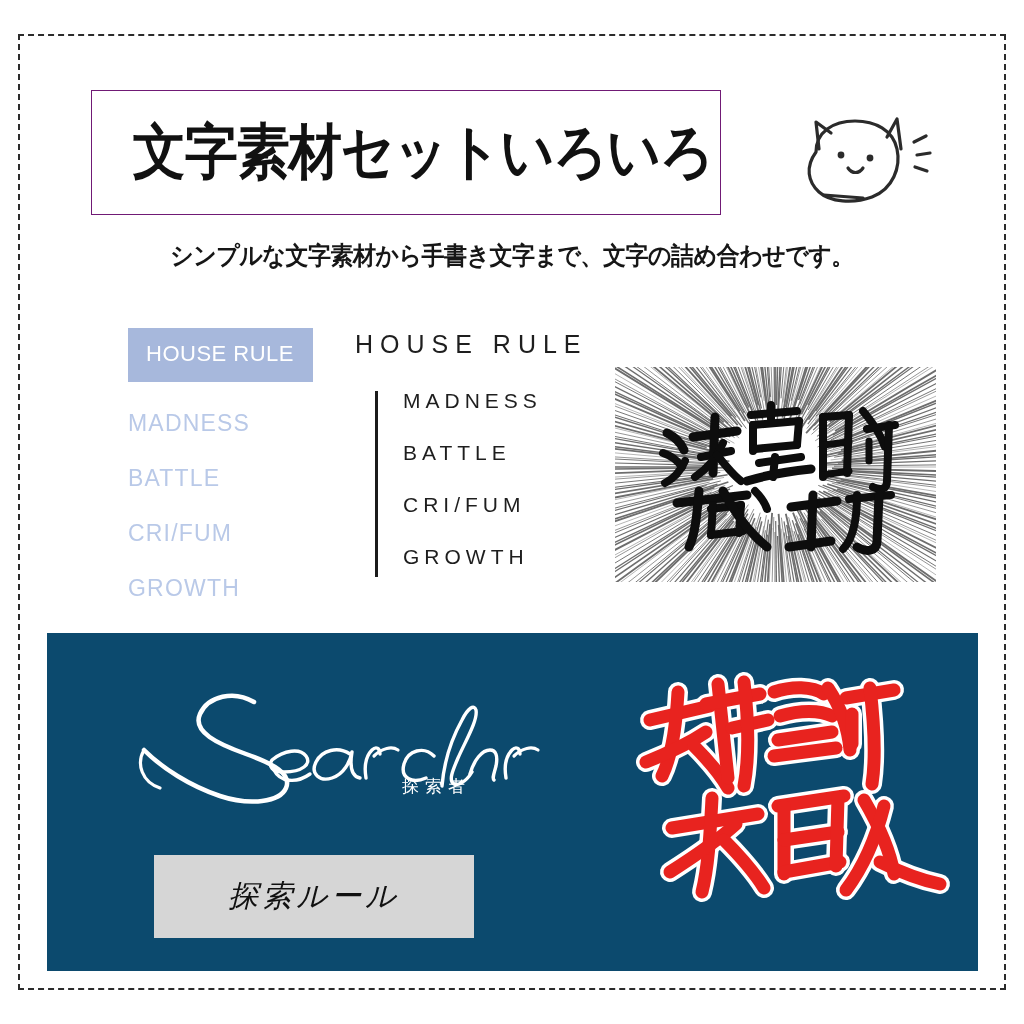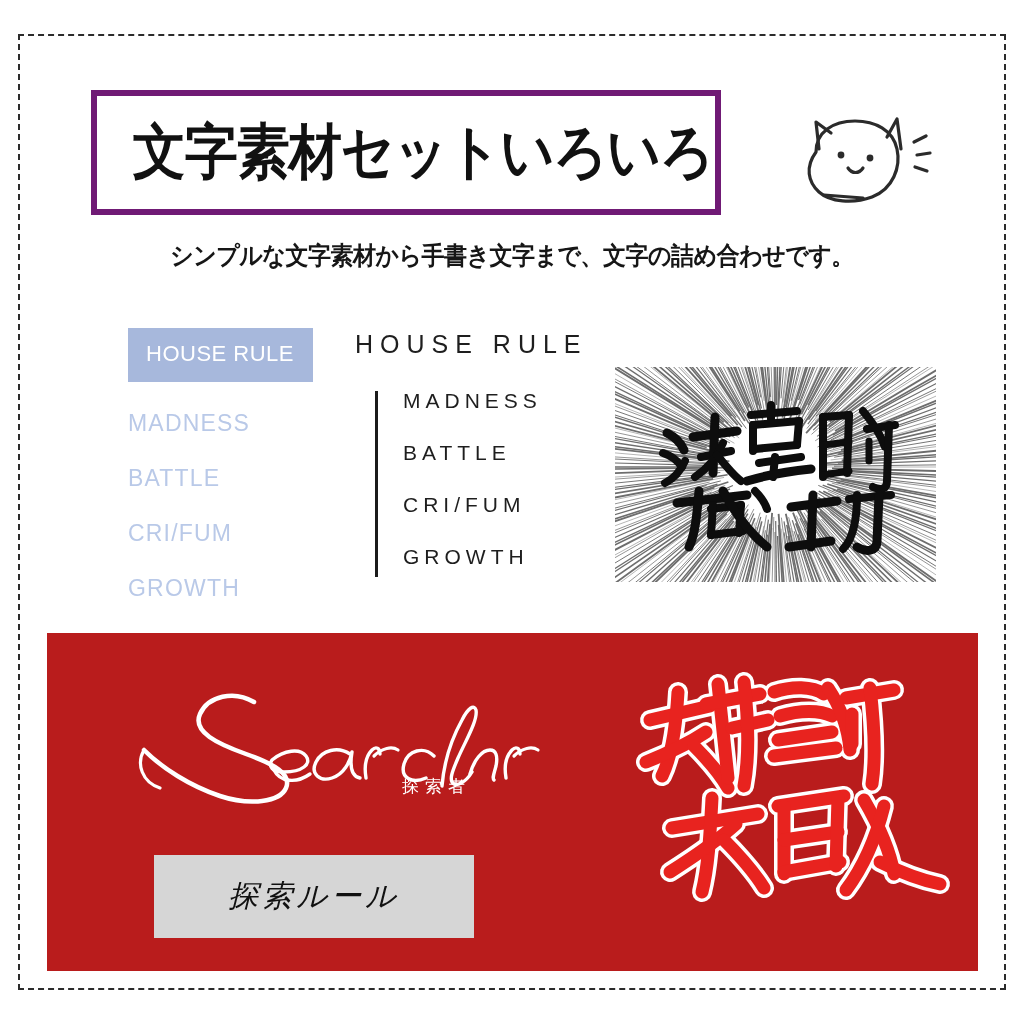--- a/index.html
+++ b/index.html
@@ -12,21 +12,21 @@
 
   
   .dashed-frame{
     position:absolute;left:18px;top:34px;width:988px;height:956px;
     border:2px dashed #2b2b2b;box-sizing:border-box;
   }
 
   
   .title-box{
     position:absolute;left:91px;top:90px;width:630px;height:125px;
-    border:6px solid #701a75;box-sizing:border-box;
+    border:1px solid #701a75;box-sizing:border-box;
     display:flex;align-items:center;justify-content:center;padding-left:34px;
   }
   .title-text{
     font-family:"DejaVu Sans",sans-serif;
     font-size:53px;font-weight:700;color:#111;
     letter-spacing:-1px;white-space:nowrap;
     transform:scaleY(1.12);
   }
 
   
@@ -78,21 +78,21 @@
   }
   .sunburst svg{position:absolute;inset:0;}
   .sun-word{
     position:absolute;inset:0;display:flex;align-items:center;justify-content:center;
   }
   .sun-word svg{position:static;}
 
   
   .black-panel{
     position:absolute;left:47px;top:633px;width:931px;height:338px;
-    background:#b91c1c;overflow:hidden;
+    background:#0c4a6e;overflow:hidden;
   }
   .script-wrap{position:absolute;left:75px;top:45px;width:420px;height:135px;}
   .script-sub{
     position:absolute;left:355px;top:142px;
     color:#ffffff;font-size:17px;letter-spacing:6px;
     font-family:"DejaVu Sans",sans-serif;
   }
   .gray-btn{
     position:absolute;left:107px;top:222px;width:320px;height:83px;
     background:#d6d6d6;display:flex;align-items:center;justify-content:center;font-style:italic;

